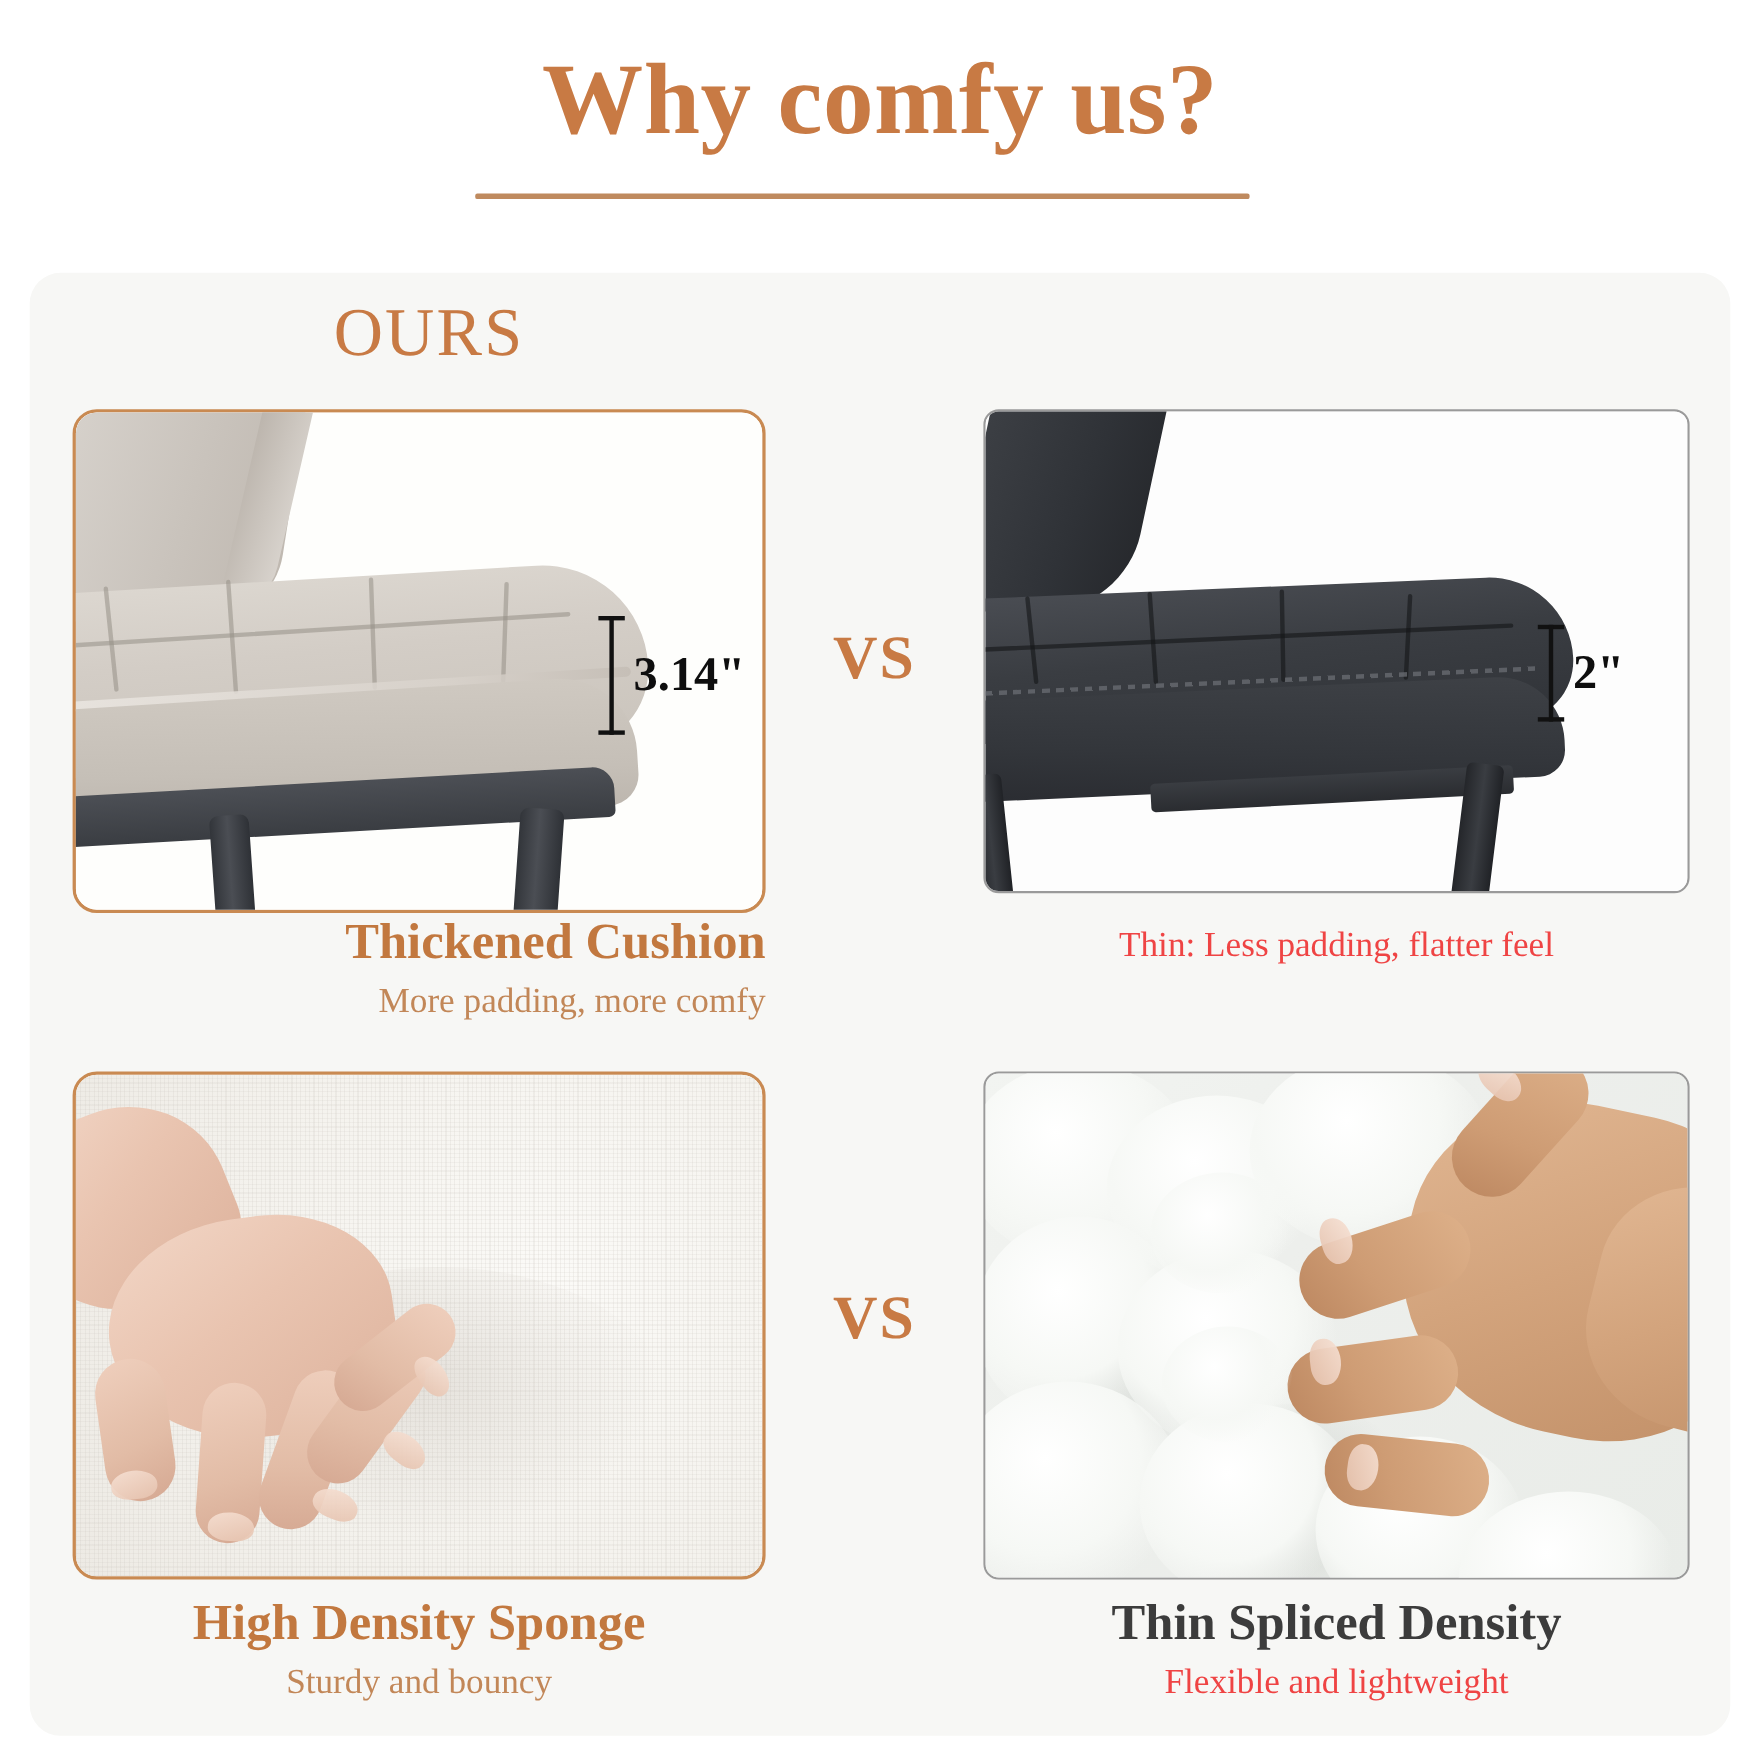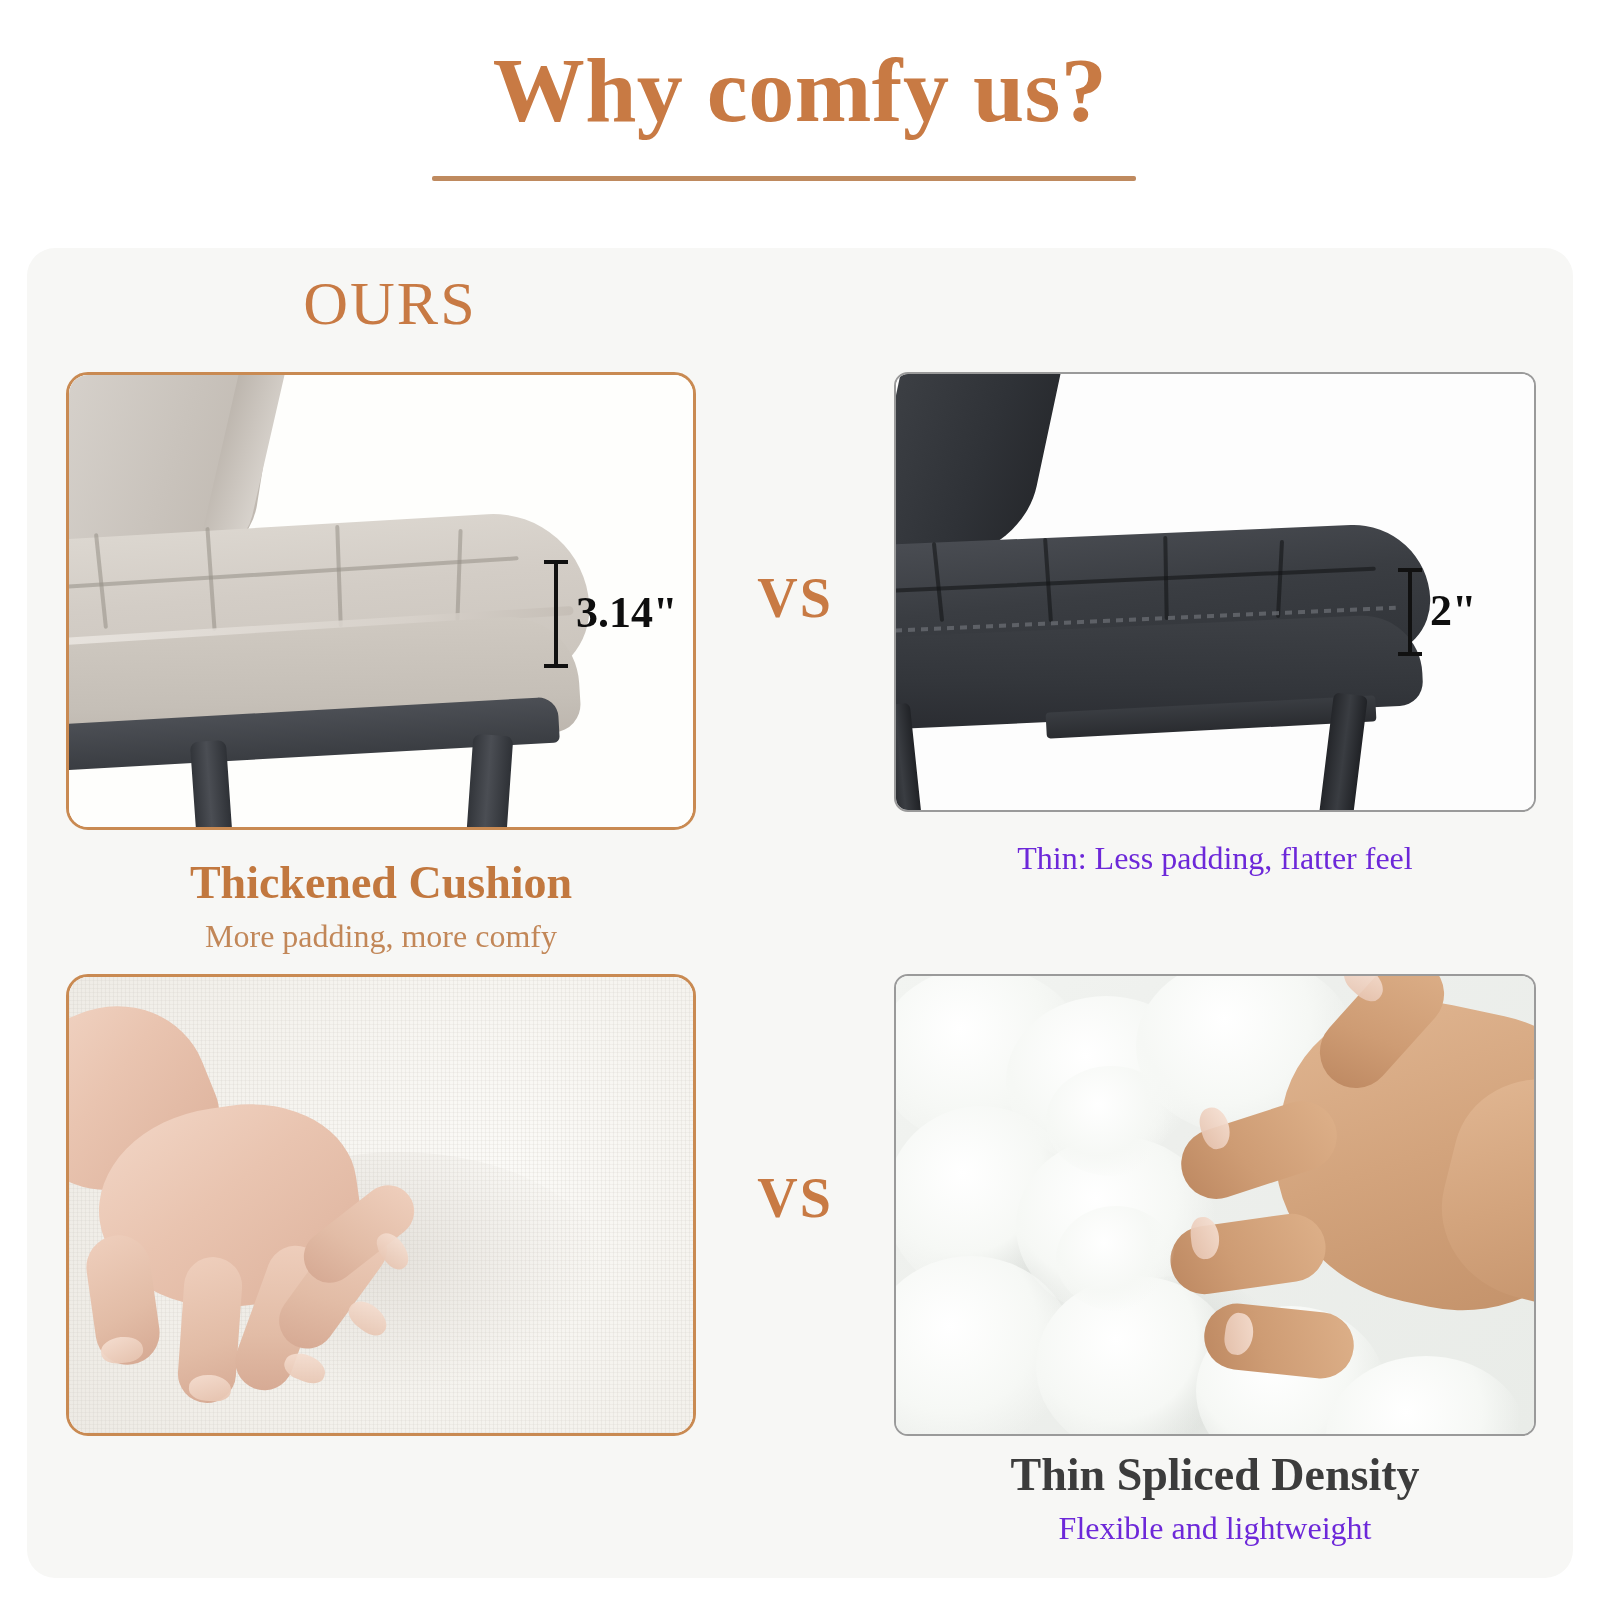--- a/index.html
+++ b/index.html
@@ -285,23 +285,23 @@
   .caption .sub {
     font-size: 32px;
     font-weight: 400;
     line-height: 1.25;
     margin-top: 6px;
     white-space: nowrap;
   }
   .caption.ours   .headline { color: #C2783F; }
   .caption.ours   .sub      { color: #C28758; }
   .caption.others .headline { color: #3C3C3C; }
-  .caption.others .sub      { color: #6d28d9; }
-
-  .cap-r1c1 { left: 66px;  top: 856px;  width: 630px; }
+  .caption.others .sub      { color: #ef4444; }
+
+  .cap-r1c1 { left: 66px;  top: 829px;  width: 630px; text-align: right; }
   .cap-r1c2 { left: 894px; top: 832px;  width: 642px; }
   .cap-r2c1 { left: 66px;  top: 1448px; width: 630px; }
   .cap-r2c2 { left: 894px; top: 1448px; width: 642px; }
 </style>
 </head>
 <body>
 
 <div id="root">
 
   <div class="page-title">Why comfy us?</div>
@@ -437,18 +437,22 @@
 
         <div class="finger skin-tan-f" style="left:200px; top:300px; width:66px; height:150px; transform:rotate(96deg);"></div>
         <div class="nail" style="left:172px; top:354px; width:42px; height:28px; transform:rotate(98deg);"></div>
       </div>
 
       <div class="fiber-clump" style="left:150px; top:90px;  width:130px; height:110px; opacity:.95;"></div>
       <div class="fiber-clump" style="left:160px; top:230px; width:120px; height:105px; opacity:.92;"></div>
     </div>
   </div>
 
+  <div class="caption ours cap-r2c1">
+    <div class="headline">High Density Sponge</div>
+    <div class="sub">Sturdy and bouncy</div>
+  </div>
   <div class="caption others cap-r2c2">
     <div class="headline">Thin Spliced Density</div>
     <div class="sub">Flexible and lightweight</div>
   </div>
 
 </div>
 
 </body></html>

